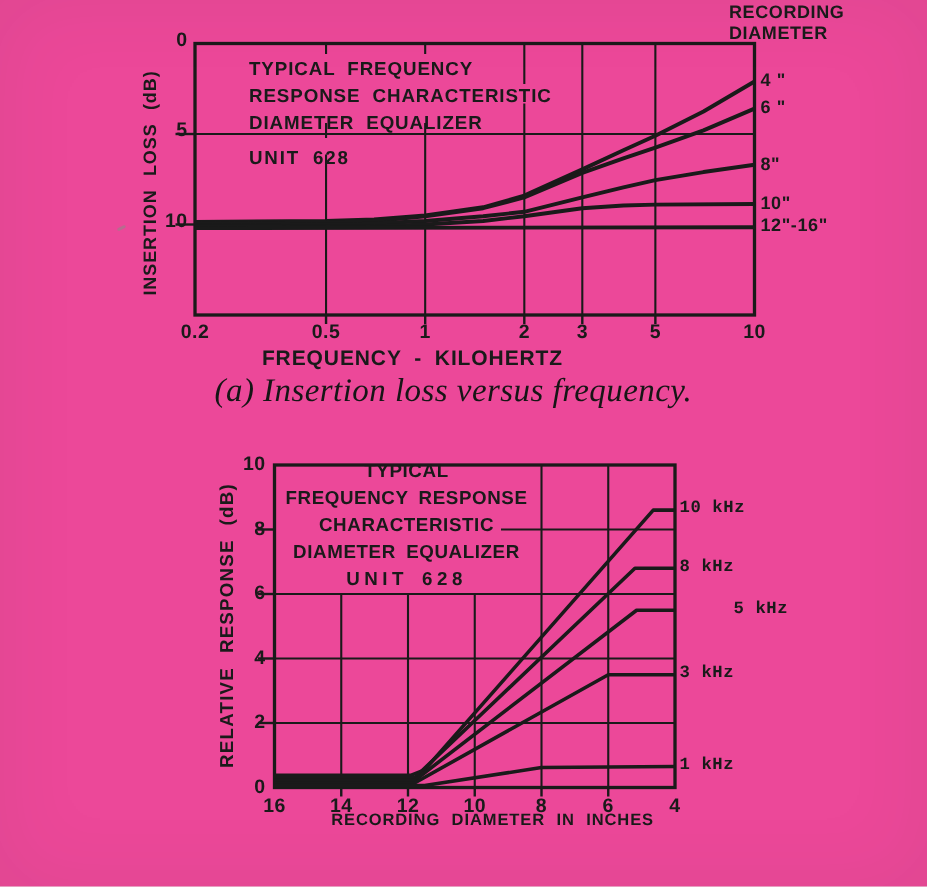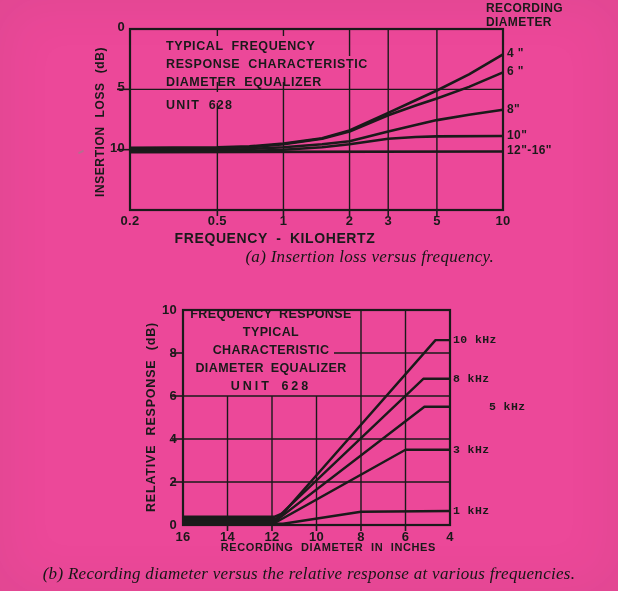--- a/index.html
+++ b/index.html
@@ -15,21 +15,21 @@
   .ylab-a{left:-9px;top:114px;width:220px;height:16px;text-align:center;font-size:12px;
           letter-spacing:.6px;word-spacing:5px;transform:rotate(-90deg);}
   .xlab-a{left:160px;top:230px;width:230px;text-align:center;font-size:14px;letter-spacing:.6px;word-spacing:4px;}
   .title-b{left:187px;top:305px;width:168px;text-align:center;font-size:12.5px;letter-spacing:.4px;
            word-spacing:3px;line-height:18px;}
   .title-b .unit{letter-spacing:3px;}
   .ylab-b{left:42px;top:409px;width:220px;height:16px;text-align:center;font-size:12.5px;
           letter-spacing:.8px;word-spacing:5px;transform:rotate(-90deg);}
   .xlab-b{left:176px;top:541px;width:260px;text-align:right;font-size:11px;letter-spacing:.6px;word-spacing:4px;}
   .caption{position:absolute;font-family:"Liberation Serif",serif;font-style:italic;color:#161616;white-space:nowrap;}
-  .cap-a{left:154px;top:247px;width:340px;text-align:right;font-size:17px;letter-spacing:.3px;}
+  .cap-a{left:143px;top:247px;width:340px;text-align:left;font-size:22px;letter-spacing:.3px;}
   .cap-b{left:0;top:564px;width:618px;text-align:center;font-size:17px;letter-spacing:.3px;}
   .tk{position:absolute;font-weight:bold;font-size:13px;letter-spacing:.3px;white-space:nowrap;color:#1a1a1a;}
   .slbl{position:absolute;font-weight:bold;font-size:12px;letter-spacing:.4px;white-space:nowrap;color:#1a1a1a;}
   .slbl-b{font-size:11.5px;font-family:Liberation Mono, monospace;}
   .smudge{position:absolute;left:78px;top:151px;width:6px;height:2px;background:#8d8a86;opacity:.55;
           transform:rotate(-25deg);border-radius:1px;}
 </style>
 </head>
 <body>
 
@@ -97,30 +97,29 @@
     <div>RESPONSE CHARACTERISTIC</div>
     <div>DIAMETER EQUALIZER</div>
     <div class="unit">UNIT 628</div>
   </div>
 
   <div class="lbl ylab-a">INSERTION LOSS (dB)</div>
   <div class="lbl xlab-a">FREQUENCY - KILOHERTZ</div>
   <div class="caption cap-a">(a) Insertion loss versus frequency.</div>
 
   <div class="lbl title-b">
+    <div>TYPICAL</div>
     <div>FREQUENCY RESPONSE</div>
-    <div>TYPICAL</div>
     <div>CHARACTERISTIC</div>
     <div>DIAMETER EQUALIZER</div>
     <div class="unit">UNIT 628</div>
   </div>
 
   <div class="lbl ylab-b">RELATIVE RESPONSE (dB)</div>
   <div class="lbl xlab-b">RECORDING DIAMETER IN INCHES</div>
-  <div class="caption cap-b">(b) Recording diameter versus the relative response at various frequencies.</div>
 
 <div class="tk" style="left: 130px; top: 213px; transform: translate(-50%, 0px);">0.2</div>
     <div class="tk" style="left: 217.366px; top: 213px; transform: translate(-50%, 0px);">0.5</div>
     <div class="tk" style="left: 283.455px; top: 213px; transform: translate(-50%, 0px);">1</div>
     <div class="tk" style="left: 349.545px; top: 213px; transform: translate(-50%, 0px);">2</div>
     <div class="tk" style="left: 388.205px; top: 213px; transform: translate(-50%, 0px);">3</div>
     <div class="tk" style="left: 436.91px; top: 213px; transform: translate(-50%, 0px);">5</div>
     <div class="tk" style="left: 503px; top: 213px; transform: translate(-50%, 0px);">10</div>
     <div class="tk" style="left: 125px; top: 26px; transform: translate(-100%, -50%);">0</div>
     <div class="tk" style="left: 125px; top: 86.3333px; transform: translate(-100%, -50%);">5</div>

